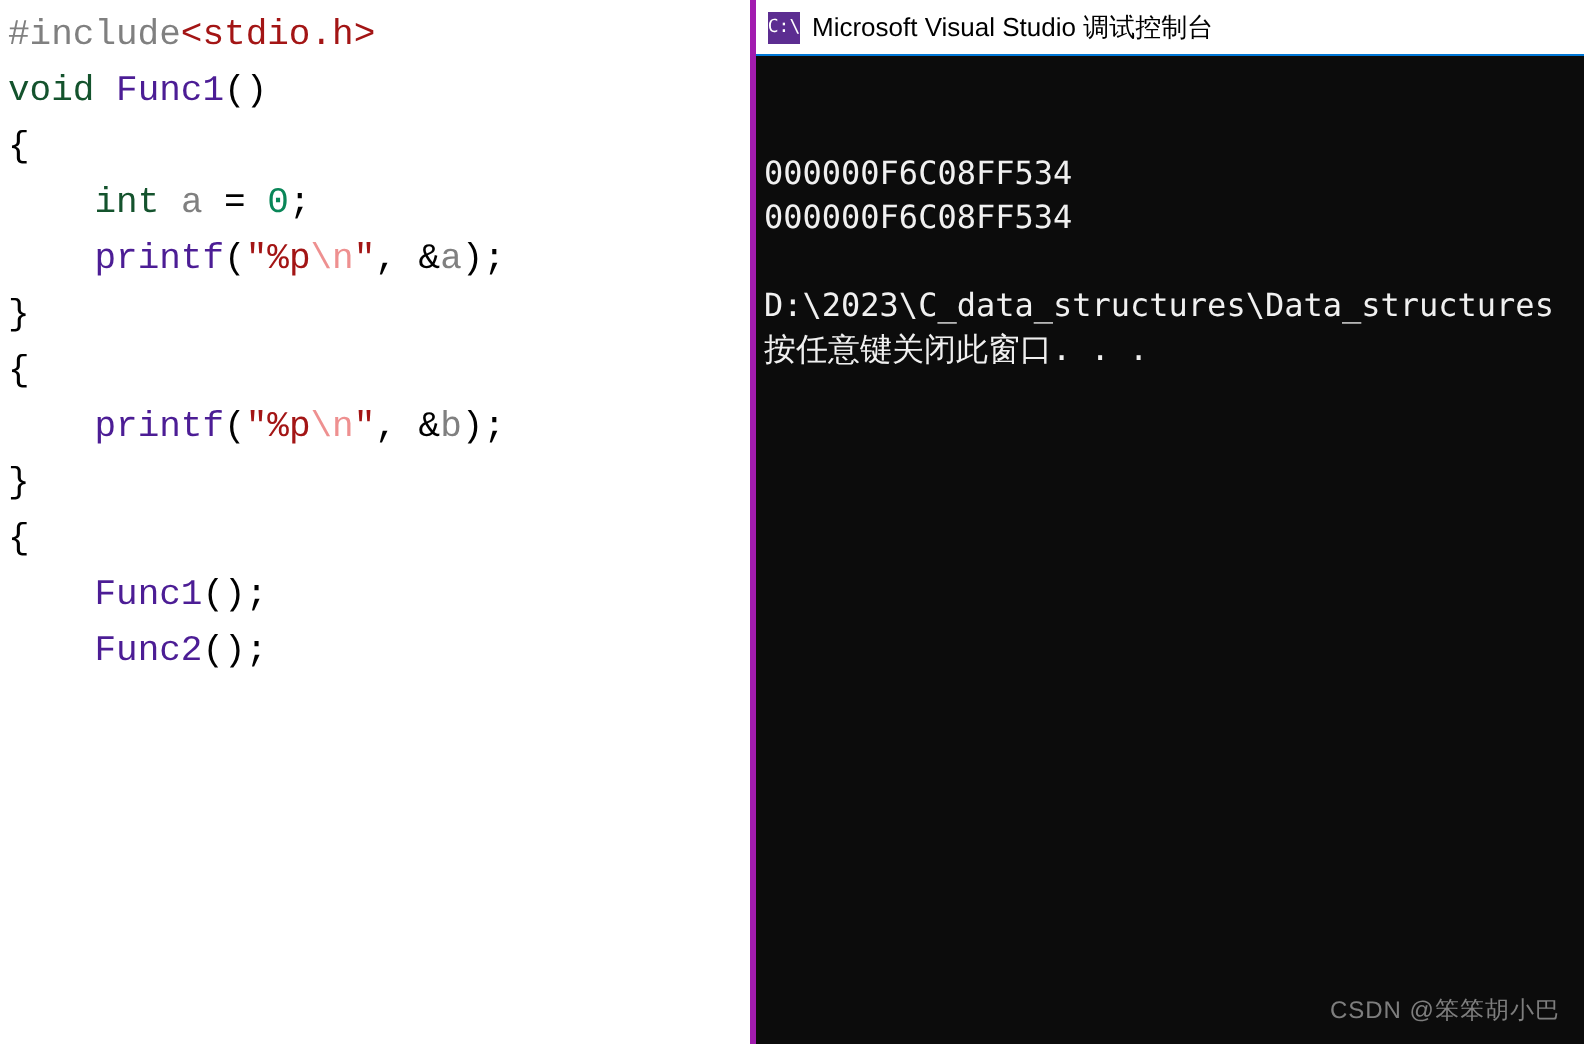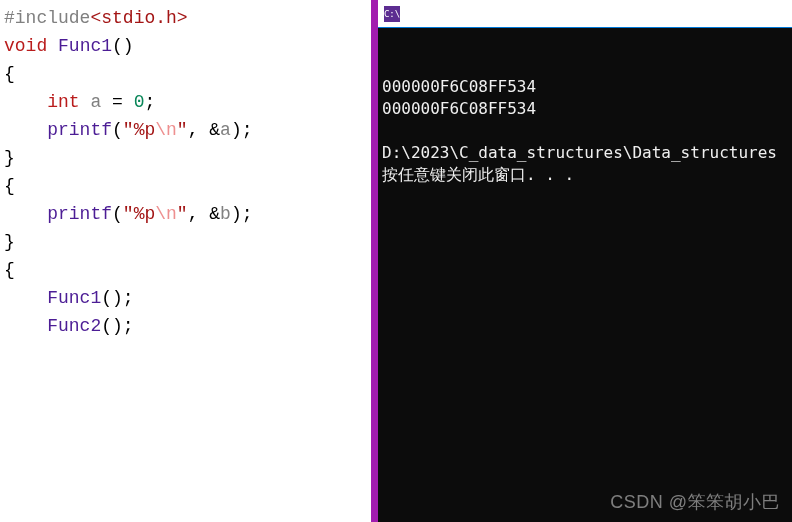--- a/index.html
+++ b/index.html
@@ -11,33 +11,33 @@
       overflow: hidden;
       position: relative;
     }
     .code-panel {
       width: 378px;
       height: 100%;
       background: #ffffff;
       padding: 4px 0;
       font-size: 18px;
       line-height: 28px;
-      border-right: 7px solid #a21caf;
+      border-right: 3px solid #a21caf;
     }
     .code-line {
       white-space: pre;
       padding-left: 4px;
       font-family: Consolas, 'Courier New', monospace;
     }
     .indent-guide {
       color: #d0d0d0;
     }
     .tok-directive { color: #808080; }
     .tok-include-path { color: #a31515; }
-    .tok-keyword { color: #b91c1c; }
+    .tok-keyword { color: #14532d; }
     .tok-func { color: #4c1d95; }
     .tok-punct { color: #000000; }
     .tok-var { color: #808080; }
     .tok-num { color: #098658; }
     .tok-string { color: #a31515; }
     .tok-escape { color: #ee9090; }
     .tok-plain { color: #000000; }
 
     .console-panel {
       flex: 1;
@@ -81,21 +81,21 @@
       overflow: hidden;
     }
     .console-output-line { white-space: pre; }
 
     .watermark {
       position: absolute;
       right: 12px;
       bottom: 8px;
       color: rgba(220,220,220,0.55);
       font-family: 'Microsoft YaHei', sans-serif;
-      font-size: 18px;
+      font-size: 12px;
       letter-spacing: 0.5px;
       pointer-events: none;
     }
   </style>
 </head>
 <body>
 
 <div class="code-panel" id="code-panel">
 <div class="code-line"><span class="tok-directive">#include</span><span class="tok-include-path">&lt;stdio.h&gt;</span></div>
     <div class="code-line"><span class="tok-keyword">void</span><span class="tok-plain"> </span><span class="tok-func">Func1</span><span class="tok-punct">()</span></div>
@@ -107,18 +107,19 @@
     <div class="code-line"><span class="indent-guide">    </span><span class="tok-func">printf</span><span class="tok-punct">(</span><span class="tok-string">"%p</span><span class="tok-escape">\n</span><span class="tok-string">"</span><span class="tok-punct">, &amp;</span><span class="tok-var">b</span><span class="tok-punct">);</span></div>
     <div class="code-line"><span class="tok-punct">}</span></div>
     <div class="code-line"><span class="tok-punct">{</span></div>
     <div class="code-line"><span class="indent-guide">    </span><span class="tok-func">Func1</span><span class="tok-punct">();</span></div>
     <div class="code-line"><span class="indent-guide">    </span><span class="tok-func">Func2</span><span class="tok-punct">();</span></div>
   </div>
 
 <div class="console-panel">
   <div class="console-title-bar">
     <span class="console-icon">C:\</span>
+    <span>Microsoft Visual Studio 调试控制台</span>
   </div>
   <div class="console-body" id="console-body">
   <div class="console-output-line">000000F6C08FF534</div><div class="console-output-line">000000F6C08FF534</div><div class="console-output-line">&nbsp;</div><div class="console-output-line">D:\2023\C_data_structures\Data_structures</div><div class="console-output-line">按任意键关闭此窗口. . .</div></div>
 </div>
 
 <div class="watermark">CSDN @笨笨胡小巴</div>
 
 </body></html>

